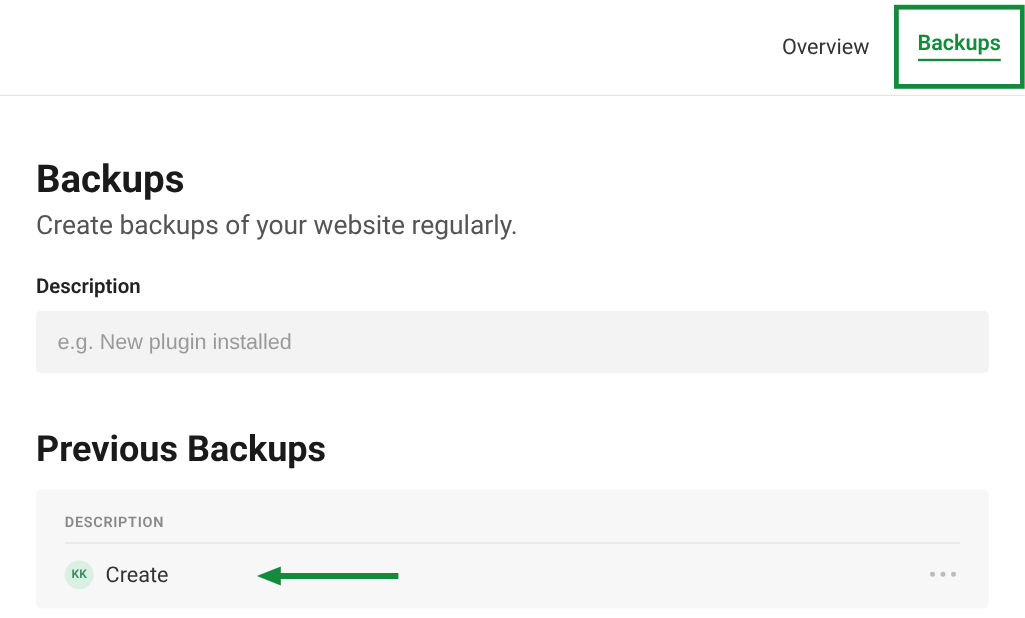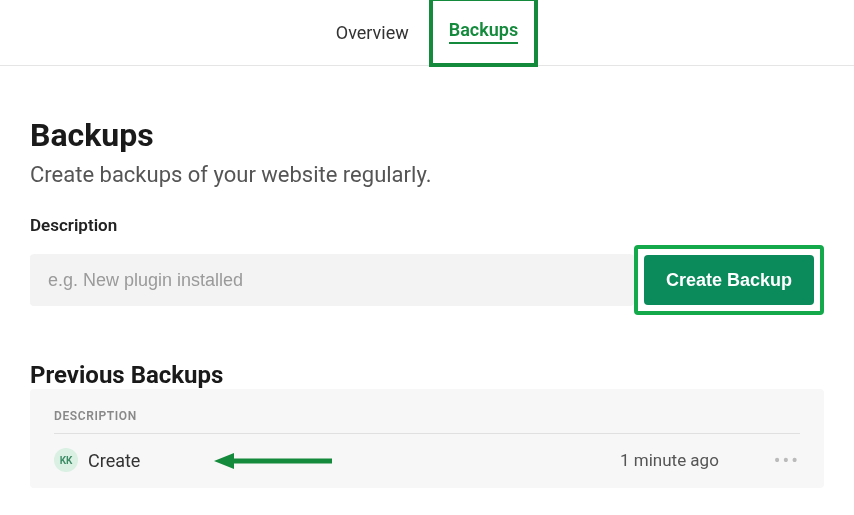--- a/index.html
+++ b/index.html
@@ -5,24 +5,24 @@
     * { box-sizing: border-box; margin: 0; padding: 0; }
     body {
       font-family: -apple-system, BlinkMacSystemFont, "Segoe UI", Roboto, "Helvetica Neue", Arial, sans-serif;
       background: #ffffff;
       width: 854px;
       height: 515px;
       color: #1a1a1a;
     }
     .tabs {
       display: flex;
-      justify-content: center;
+      justify-content: flex-end;
       align-items: center;
       border-bottom: 1px solid #e5e5e5;
-      height: 66px;
+      height: 80px;
       gap: 0;
     }
     .tab {
       padding: 0 20px;
       font-size: 18px;
       color: #333;
       cursor: pointer;
       height: 66px;
       display: flex;
       align-items: center;
@@ -89,23 +89,24 @@
       color: #ffffff;
       border: none;
       height: 50px;
       padding: 0 22px;
       font-size: 18px;
       font-weight: 600;
       border-radius: 4px;
       cursor: pointer;
     }
     .prev-title {
-      font-size: 24px;
+      font-size: 30px;
       font-weight: 700;
       color: #1a1a1a;
+      margin-bottom: 16px;
     }
     .prev-panel {
       background: #f7f7f7;
       border-radius: 4px;
       padding: 20px 24px 16px 24px;
     }
     .prev-header {
       display: flex;
       border-bottom: 1px solid #e0e0e0;
       padding-bottom: 10px;
@@ -115,20 +116,21 @@
       font-weight: 600;
     }
     .col-desc { flex: 1; }
     .col-date { width: 140px; }
     .col-actions { width: 40px; }
     .prev-row {
       display: flex;
       align-items: center;
       padding-top: 14px;
       position: relative;
+      gap: 22px;
     }
     .avatar {
       width: 24px;
       height: 24px;
       border-radius: 50%;
       background: #d9f0e2;
       color: #3a8a64;
       font-size: 10px;
       font-weight: 600;
       display: flex;
@@ -173,37 +175,33 @@
   </div>
 </div>
 
 <div class="content">
   <h1 class="page-title">Backups</h1>
   <p class="page-subtitle">Create backups of your website regularly.</p>
 
   <div class="field-label">Description</div>
   <div class="create-row">
     <input class="desc-input" type="text" placeholder="e.g. New plugin installed" style="">
-    <div class="create-btn-wrap">
-      <button class="create-btn">Create Backup</button>
-    </div>
   </div>
 
   <h2 class="prev-title">Previous Backups</h2>
   <div class="prev-panel">
     <div class="prev-header">
       <div class="col-desc">DESCRIPTION</div>
       <div class="col-actions"></div>
     </div>
     <div class="prev-row">
       <div class="row-desc">
         <span class="avatar">KK</span>
         <span>Create</span>
       </div>
-      <div class="row-date">1 minute ago</div>
       <div class="row-actions">
         <span>•••</span>
       </div>
       <svg class="arrow-annotation" width="120" height="26">
         <line x1="118" y1="13" x2="18" y2="13" stroke="#148a3c" stroke-width="5"></line>
         <polygon points="0,13 20,5 20,21" fill="#148a3c"></polygon>
       </svg>
     </div>
   </div>
 </div>

